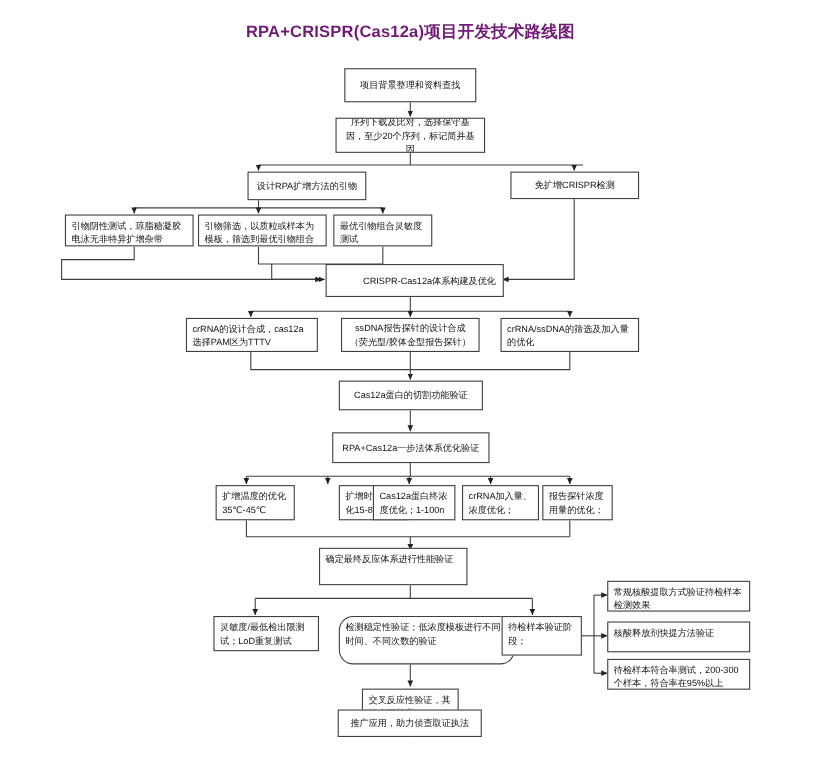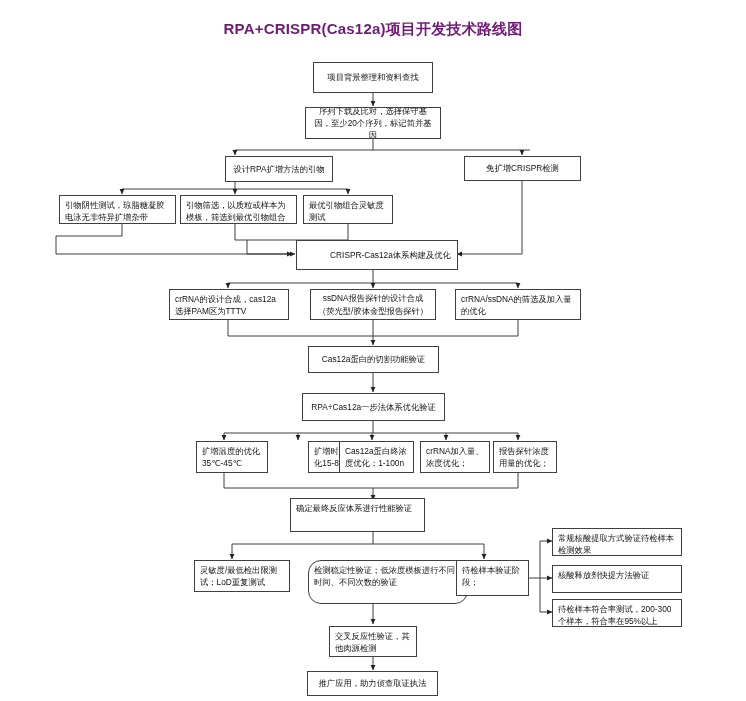--- a/index.html
+++ b/index.html
@@ -235,17 +235,17 @@
   </div>
 
   <div class="node topleft" style="left:552px; top:599px; width:130px; height:28px;">
     <span class="txt">待检样本符合率测试，200-300个样本，符合率在95%以上</span>
   </div>
 
   <div class="node topleft" style="left:329px; top:626px; width:88px; height:31px;">
     <span class="txt">交叉反应性验证，其他肉源检测</span>
   </div>
 
-  <div class="node ctr" style="left:307px; top:671px; width:131px; height:25px;">
+  <div class="node ctr" style="left:307px; top:645px; width:131px; height:25px;">
     <span class="txt">推广应用，助力侦查取证执法</span>
   </div>
 
 </div>
 
 </body></html>

